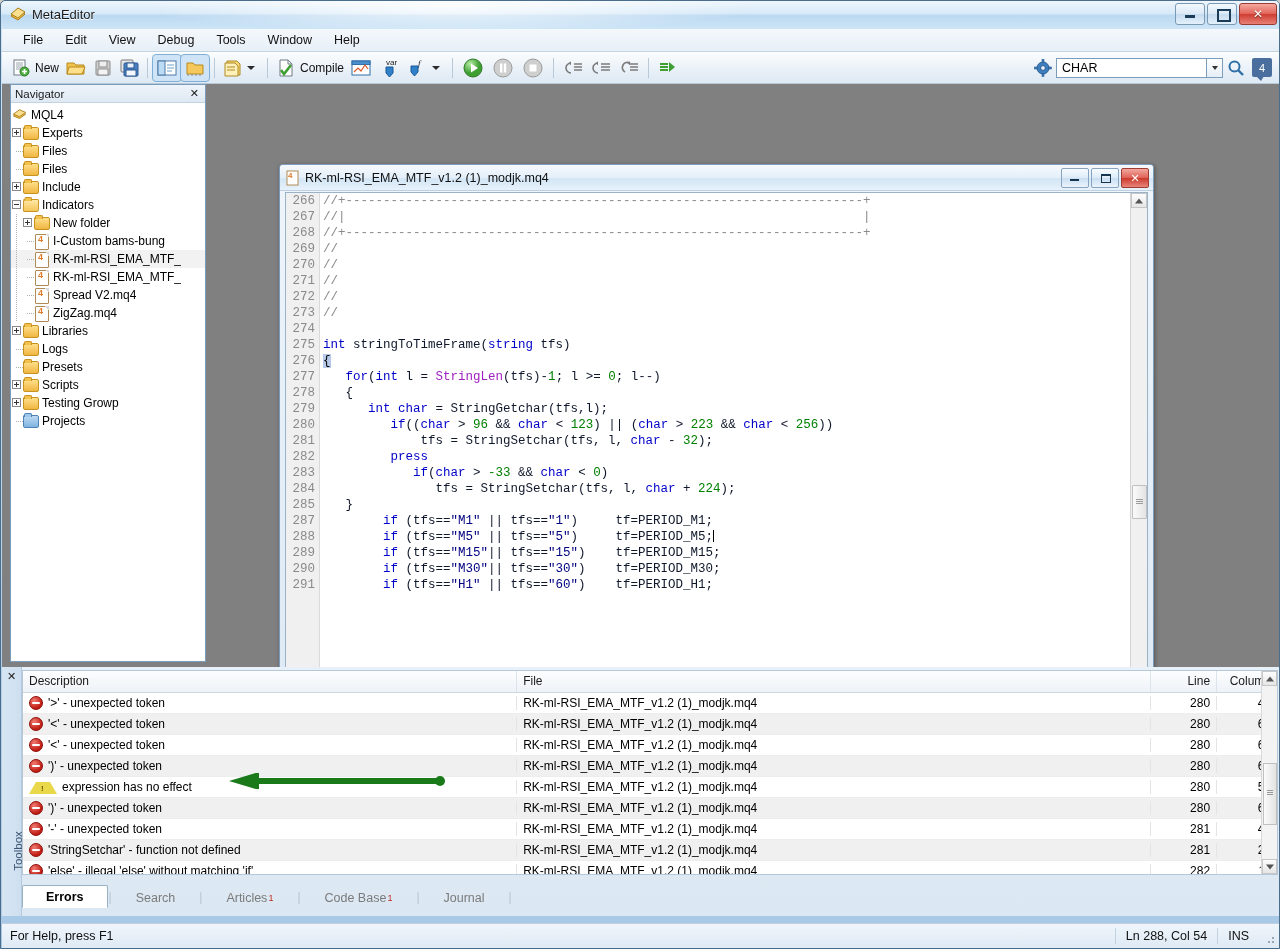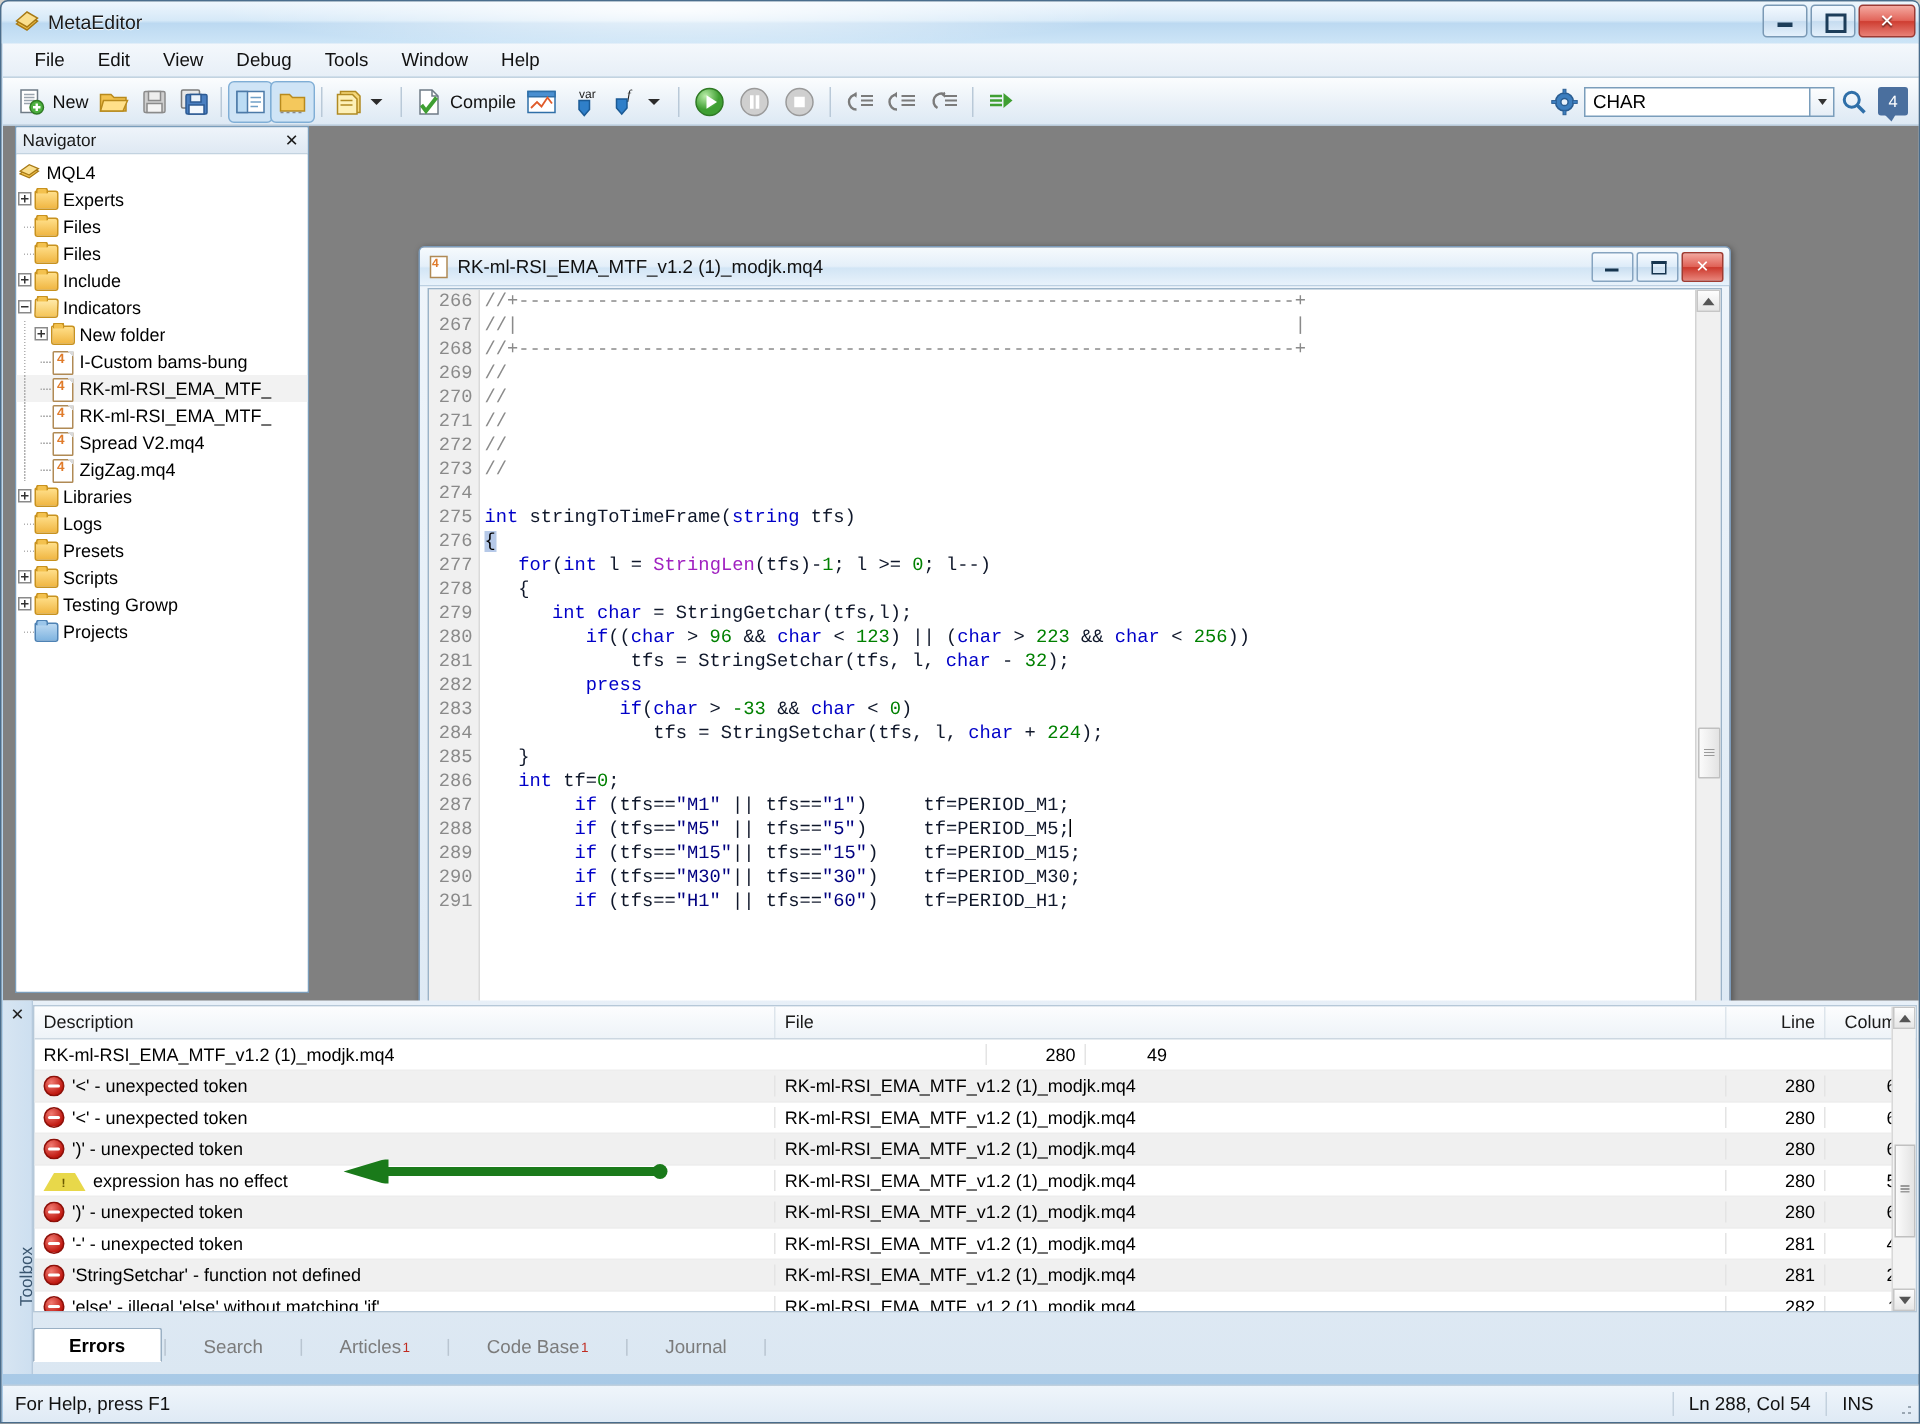--- a/index.html
+++ b/index.html
@@ -757,21 +757,20 @@
             <div class="cline"><span class="ln">276</span><span class="ctxt"><span class="selbrace">{</span></span></div>
             <div class="cline"><span class="ln">277</span><span class="ctxt"><span class="pl">   </span><span class="kw">for</span><span class="pl">(</span><span class="kw">int</span><span class="pl"> l = </span><span class="fn">StringLen</span><span class="pl">(tfs)-</span><span class="num">1</span><span class="pl">; l &gt;= </span><span class="num">0</span><span class="pl">; l--)</span></span></div>
             <div class="cline"><span class="ln">278</span><span class="ctxt"><span class="pl">   {</span></span></div>
             <div class="cline"><span class="ln">279</span><span class="ctxt"><span class="pl">      </span><span class="kw">int</span><span class="pl"> </span><span class="kw">char</span><span class="pl"> = StringGetchar(tfs,l);</span></span></div>
             <div class="cline"><span class="ln">280</span><span class="ctxt"><span class="pl">         </span><span class="kw">if</span><span class="pl">((</span><span class="kw">char</span><span class="pl"> &gt; </span><span class="num">96</span><span class="pl"> &amp;&amp; </span><span class="kw">char</span><span class="pl"> &lt; </span><span class="num">123</span><span class="pl">) || (</span><span class="kw">char</span><span class="pl"> &gt; </span><span class="num">223</span><span class="pl"> &amp;&amp; </span><span class="kw">char</span><span class="pl"> &lt; </span><span class="num">256</span><span class="pl">))</span></span></div>
             <div class="cline"><span class="ln">281</span><span class="ctxt"><span class="pl">             tfs = StringSetchar(tfs, l, </span><span class="kw">char</span><span class="pl"> - </span><span class="num">32</span><span class="pl">);</span></span></div>
             <div class="cline"><span class="ln">282</span><span class="ctxt"><span class="pl">         </span><span class="kw">press</span></span></div>
             <div class="cline"><span class="ln">283</span><span class="ctxt"><span class="pl">            </span><span class="kw">if</span><span class="pl">(</span><span class="kw">char</span><span class="pl"> &gt; </span><span class="num">-33</span><span class="pl"> &amp;&amp; </span><span class="kw">char</span><span class="pl"> &lt; </span><span class="num">0</span><span class="pl">)</span></span></div>
             <div class="cline"><span class="ln">284</span><span class="ctxt"><span class="pl">               tfs = StringSetchar(tfs, l, </span><span class="kw">char</span><span class="pl"> + </span><span class="num">224</span><span class="pl">);</span></span></div>
             <div class="cline"><span class="ln">285</span><span class="ctxt"><span class="pl">   }</span></span></div>
-            <div class="cline"><span class="ln">286</span><span class="ctxt"><span class="pl">   </span><span class="kw">int</span><span class="pl"> tf=</span><span class="num">0</span><span class="pl">;</span></span></div>
             <div class="cline"><span class="ln">287</span><span class="ctxt"><span class="pl">        </span><span class="kw">if</span><span class="pl"> (tfs==</span><span class="str">"M1"</span><span class="pl"> || tfs==</span><span class="str">"1"</span><span class="pl">)     tf=PERIOD_M1;</span></span></div>
             <div class="cline"><span class="ln">288</span><span class="ctxt"><span class="pl">        </span><span class="kw">if</span><span class="pl"> (tfs==</span><span class="str">"M5"</span><span class="pl"> || tfs==</span><span class="str">"5"</span><span class="pl">)     tf=PERIOD_M5;</span><span class="caret"></span></span></div>
             <div class="cline"><span class="ln">289</span><span class="ctxt"><span class="pl">        </span><span class="kw">if</span><span class="pl"> (tfs==</span><span class="str">"M15"</span><span class="pl">|| tfs==</span><span class="str">"15"</span><span class="pl">)    tf=PERIOD_M15;</span></span></div>
             <div class="cline"><span class="ln">290</span><span class="ctxt"><span class="pl">        </span><span class="kw">if</span><span class="pl"> (tfs==</span><span class="str">"M30"</span><span class="pl">|| tfs==</span><span class="str">"30"</span><span class="pl">)    tf=PERIOD_M30;</span></span></div>
             <div class="cline"><span class="ln">291</span><span class="ctxt"><span class="pl">        </span><span class="kw">if</span><span class="pl"> (tfs==</span><span class="str">"H1"</span><span class="pl"> || tfs==</span><span class="str">"60"</span><span class="pl">)    tf=PERIOD_H1;</span></span></div>
           </div>
         <div class="vscroll">
           <div class="vs-btn vs-up">
               <span class="a"></span>
             </div>
@@ -804,20 +803,24 @@
 
     <div class="grid">
       <div class="gridhead">
         <div class="gh c-desc">Description</div>
         <div class="gh c-file">File</div>
         <div class="gh c-line">Line</div>
         <div class="gh c-col">Column</div>
       </div>
       <div id="errrows">
           <div class="grow">
+            <div class="gc c-desc">
+              <span class="sev err"></span>
+              <span>'&gt;' - unexpected token</span>
+            </div>
             <div class="gc c-file">RK-ml-RSI_EMA_MTF_v1.2 (1)_modjk.mq4</div>
             <div class="gc c-line">280</div>
             <div class="gc c-col">49</div>
           </div>
           <div class="grow alt">
             <div class="gc c-desc">
               <span class="sev err"></span>
               <span>'&lt;' - unexpected token</span>
             </div>
             <div class="gc c-file">RK-ml-RSI_EMA_MTF_v1.2 (1)_modjk.mq4</div>

